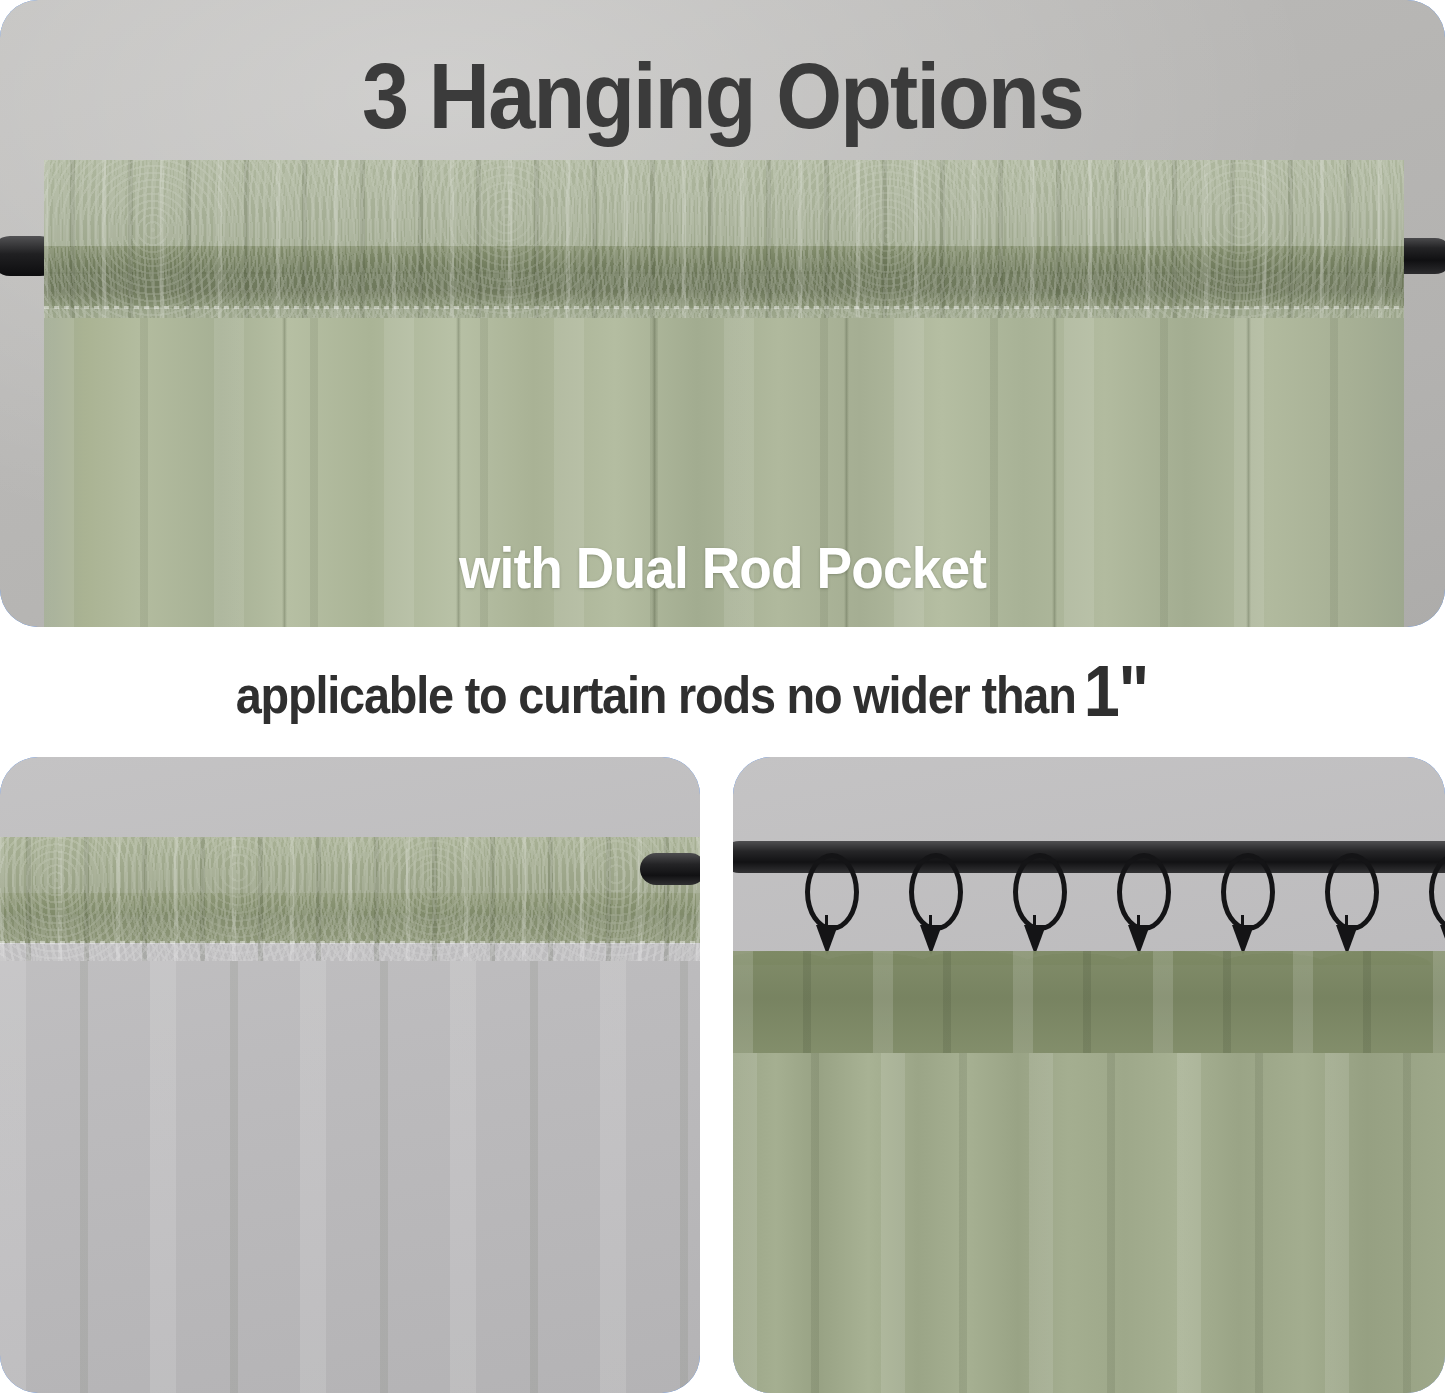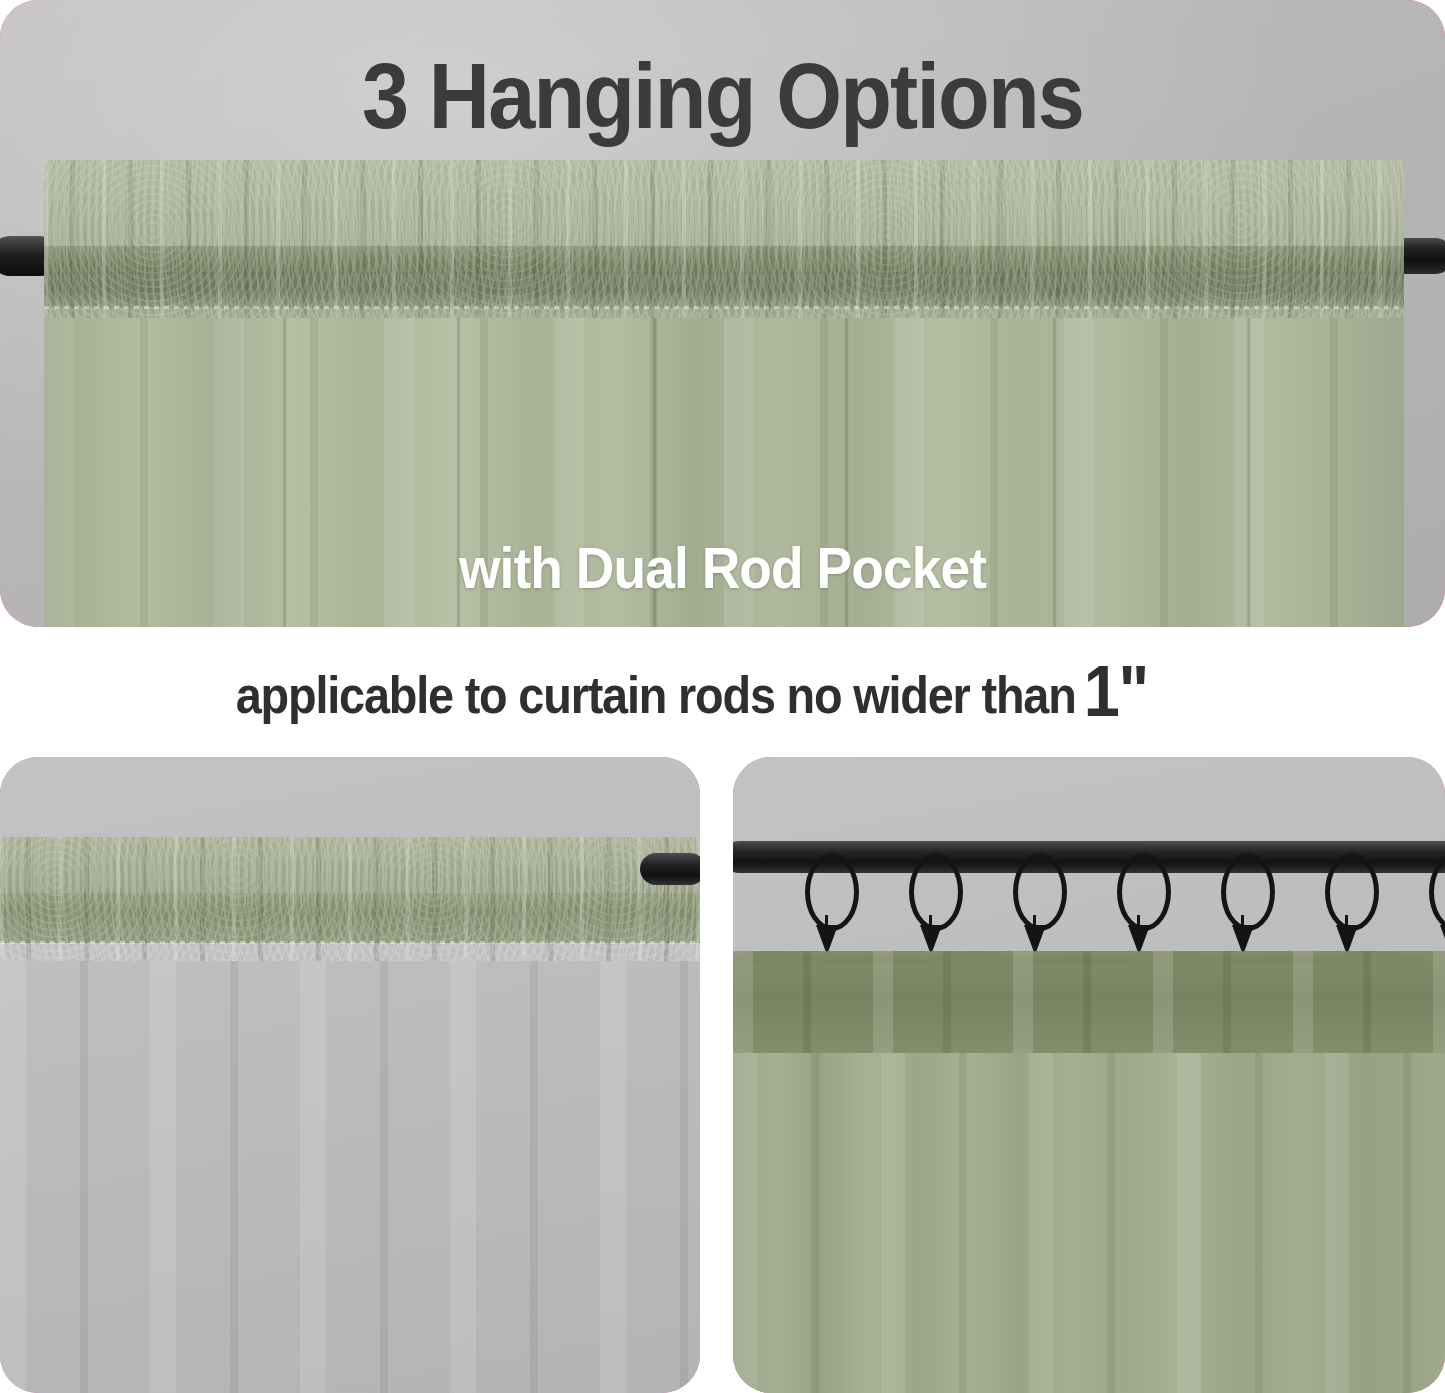--- a/index.html
+++ b/index.html
@@ -1,20 +1,20 @@
 <!DOCTYPE html>
 <html><head>
 <meta charset="utf-8">
 <style>
   html,body{margin:0;padding:0;background:#ffffff;}
   body{width:1445px;height:1393px;position:relative;overflow:hidden;
        font-family:"Liberation Sans","DejaVu Sans",sans-serif;}
 
   
-  .panel{position:absolute;overflow:hidden;border-radius:38px;background:#ec4899;}
+  .panel{position:absolute;overflow:hidden;border-radius:38px;background:#3b82f6;}
 
   
   #top-panel{left:0;top:0;width:1445px;height:627px;}
 
   .wall{position:absolute;inset:0;
         background:linear-gradient(160deg,#bfbebc 0%,#b8b7b5 40%,#b3b2b0 75%,#adacaa 100%);}
   .wall:after{content:"";position:absolute;inset:0;
         background:radial-gradient(ellipse at 30% 15%,rgba(255,255,255,.30),rgba(255,255,255,0) 62%);}
 
   

